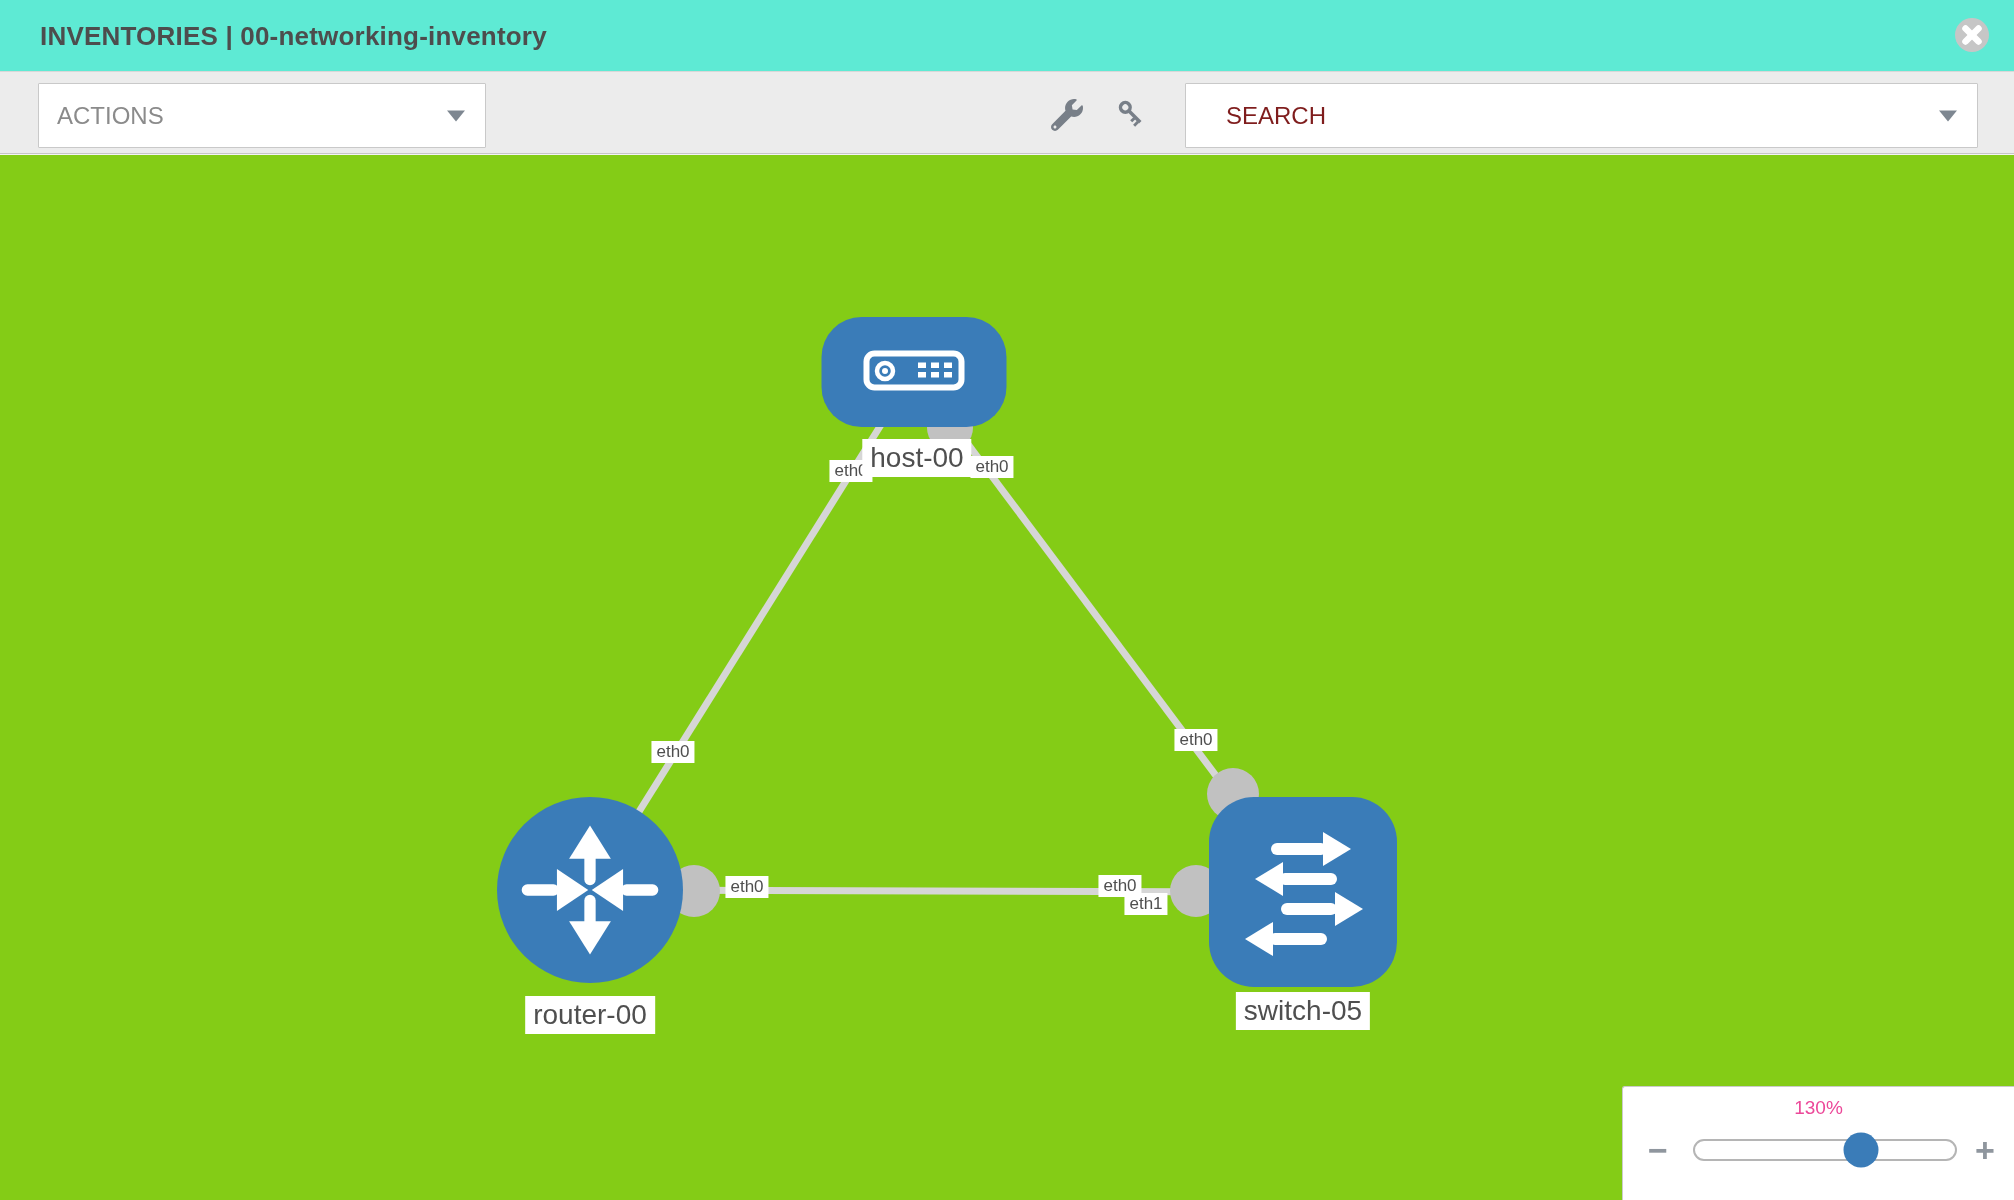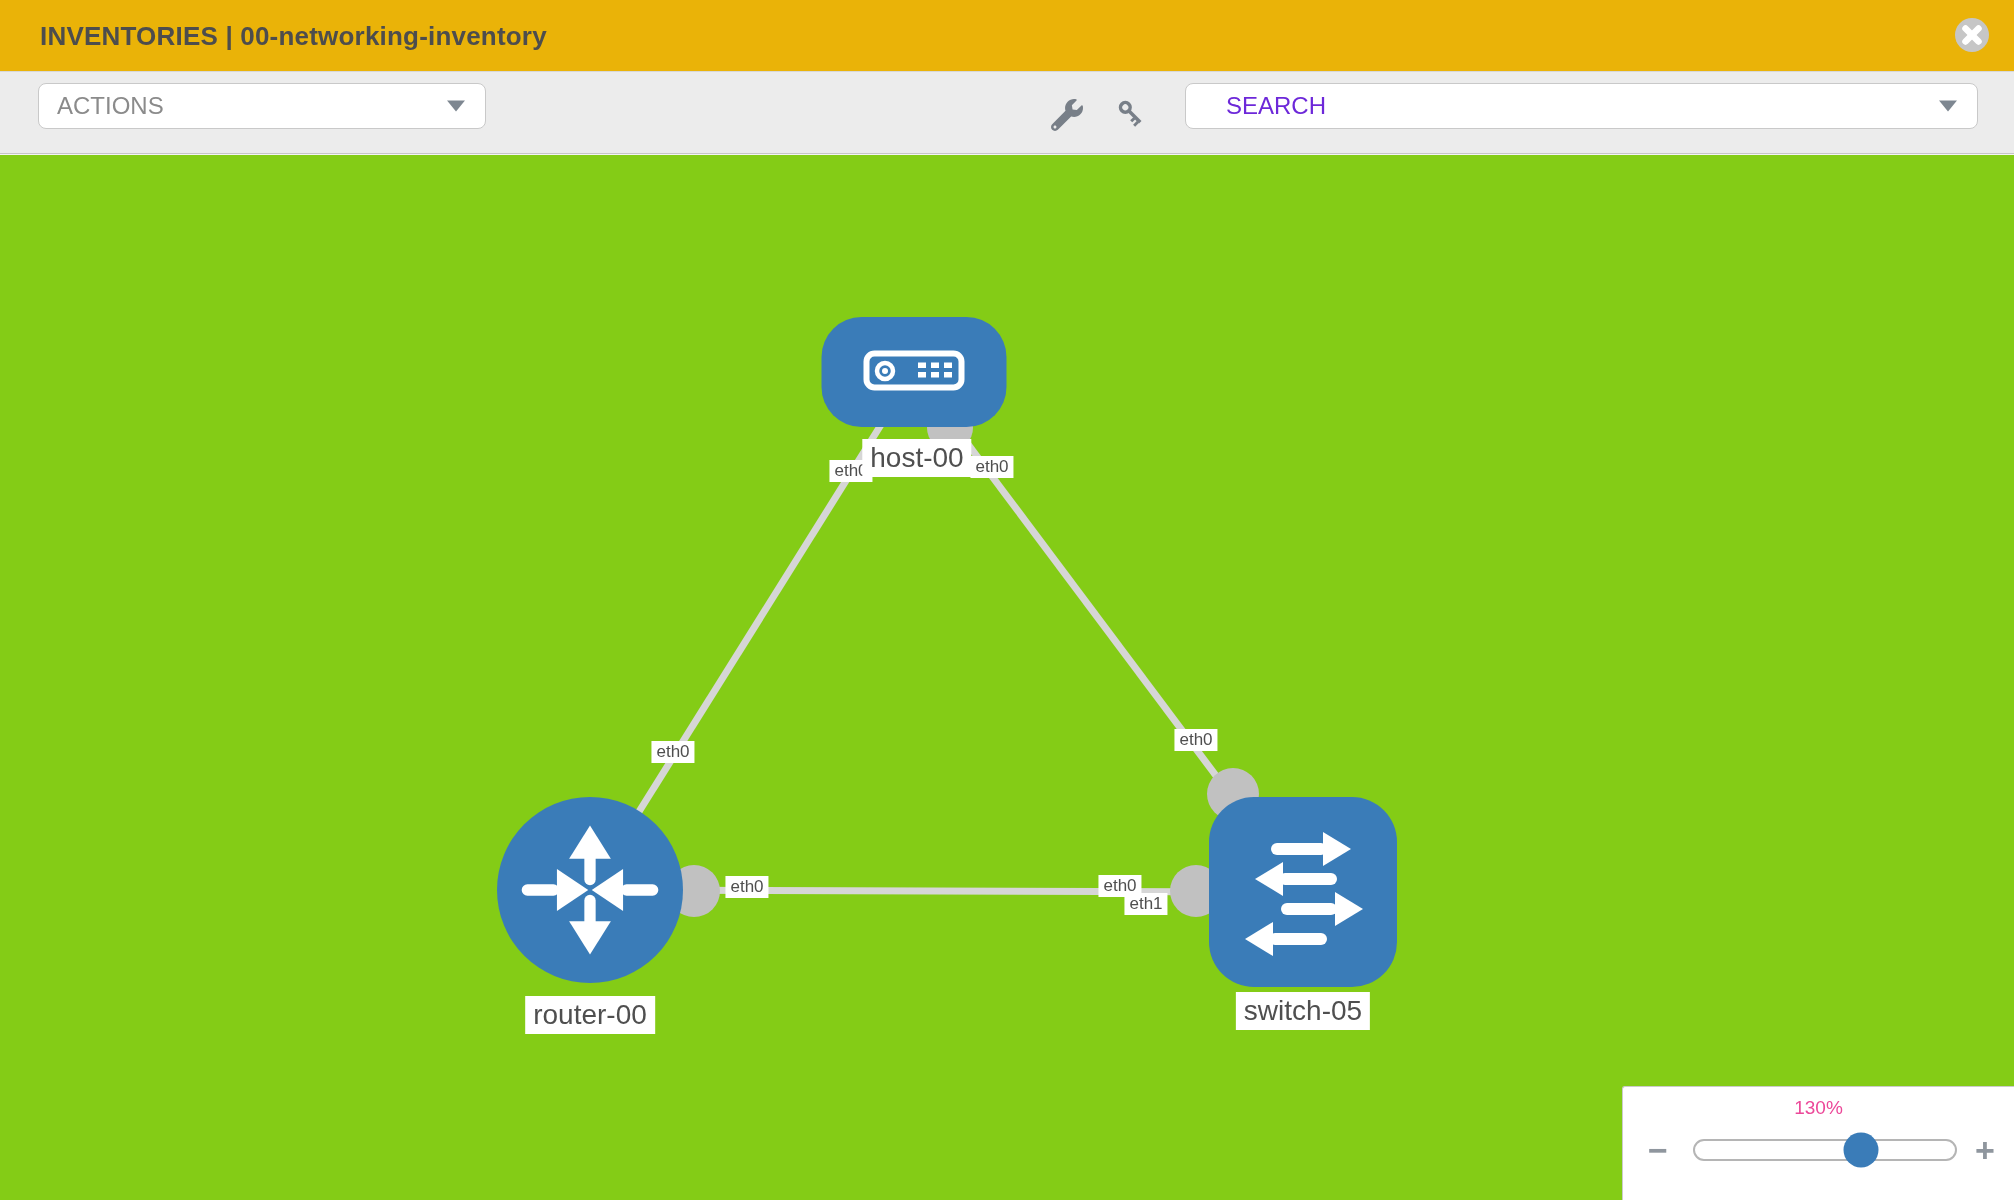--- a/index.html
+++ b/index.html
@@ -4,41 +4,41 @@
 <style>
   html,body{margin:0;padding:0;}
   body{
     width:2014px;height:1200px;overflow:hidden;position:relative;
     font-family:"Liberation Sans", sans-serif;background:#f4f4f4;
     -webkit-font-smoothing:antialiased;
   }
   
   .header{
     position:absolute;left:0;top:0;width:2014px;height:72px;
-    background:#eab308;border-bottom:1px solid #d8d8d8;box-sizing:border-box;padding-left:8px;
+    background:#5eead4;border-bottom:1px solid #d8d8d8;box-sizing:border-box;padding-left:8px;
   }
   .header-title{
     position:absolute;left:40px;top:50%;transform:translateY(-50%);
     font-size:26px;font-weight:bold;color:#4d4d4d;letter-spacing:0.2px;
   }
   .close-btn{
     position:absolute;right:24px;top:17px;width:36px;height:36px;cursor:pointer;
   }
   
   .toolbar{
     position:absolute;left:0;top:72px;width:2014px;height:82px;
     background:#ececec;border-bottom:1px solid #c6c6c6;box-sizing:border-box;
   }
   .dropdown{
-    position:absolute;top:11px;height:46px;background:#fff;
-    border:1.5px solid #c9c9c9;border-radius:8px;box-sizing:border-box;
+    position:absolute;top:11px;height:65px;background:#fff;
+    border:1.5px solid #c9c9c9;border-radius:1px;box-sizing:border-box;
     display:flex;align-items:center;cursor:pointer;text-align:right;
   }
   .dropdown .dd-label{font-size:24px;color:#8b8b8b;padding-left:18px;}
-  .dropdown.search .dd-label{color:#6d28d9;padding-left:40px;}
+  .dropdown.search .dd-label{color:#7f1d1d;padding-left:40px;}
   .caret{
     position:absolute;right:20px;top:50%;transform:translateY(-50%);
     width:0;height:0;border-left:9px solid transparent;border-right:9px solid transparent;
     border-top:11px solid #7e8791;
   }
   .tool-icon{position:absolute;top:27px;width:32px;height:32px;cursor:pointer;}
   
   .canvas{
     position:absolute;left:0;top:155px;width:2014px;height:1045px;background:#84cc16;
   }

